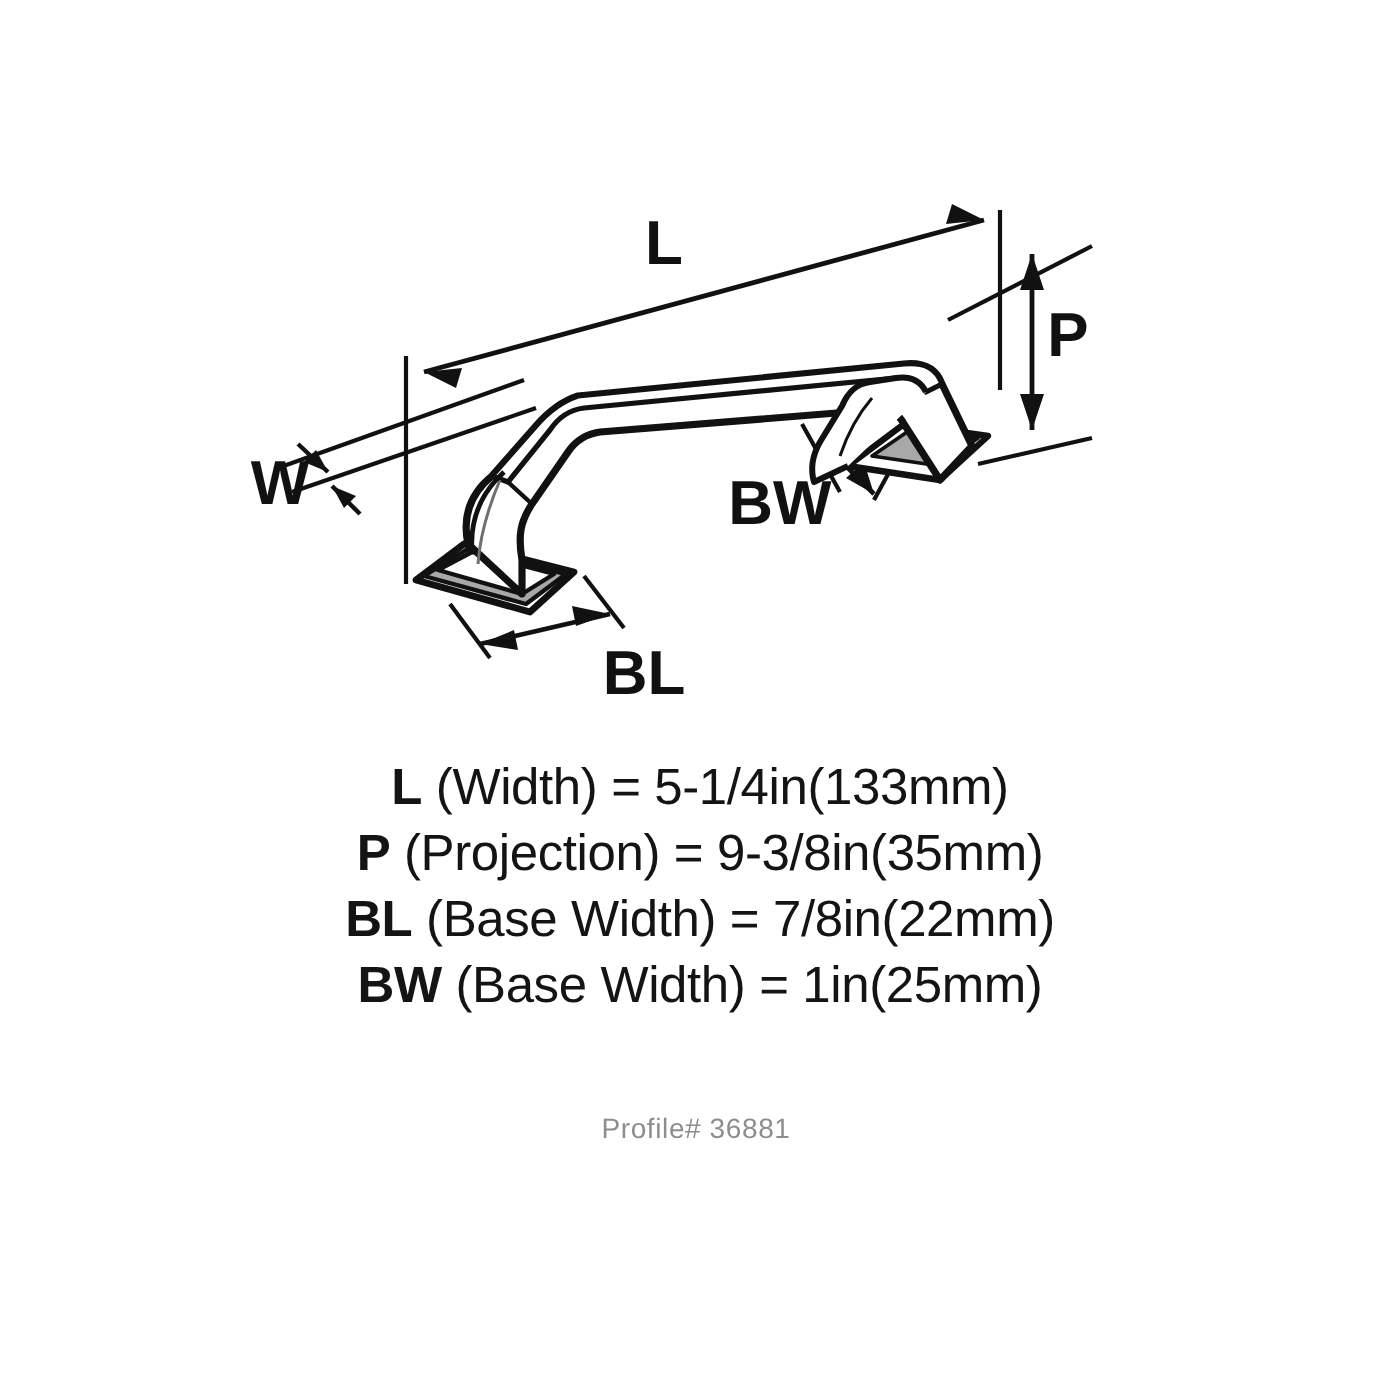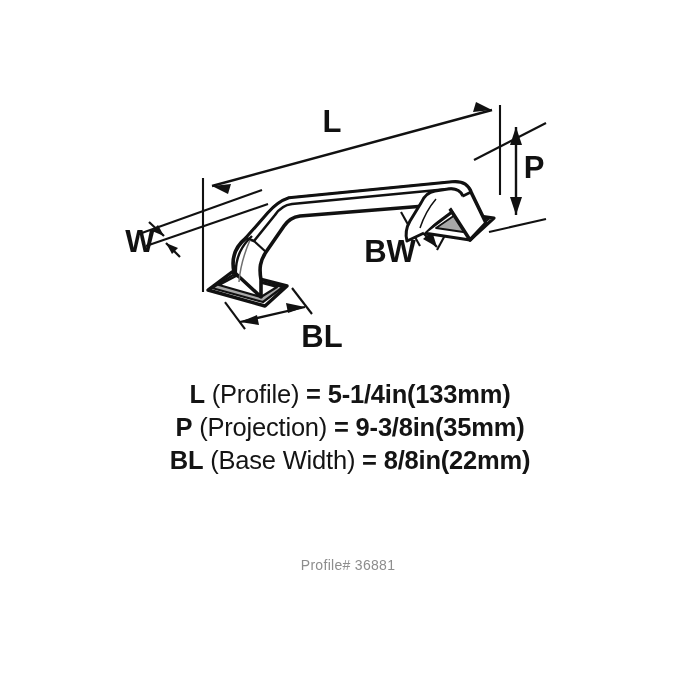--- a/index.html
+++ b/index.html
@@ -42,24 +42,24 @@
     white-space: nowrap;
     color: #141414;
   }
   .spec-line .code {
     font-weight: bold;
   }
   .spec-line .name {
     font-weight: normal;
   }
   .spec-line .eqval {
-    font-weight: bold;
+    font-weight: normal;
   }
   .spec-line .metric {
-    font-weight: bold;
+    font-weight: normal;
   }
   #profile-row {
     position: absolute;
     left: 0;
     top: 556px;
     width: 696px;
     text-align: center;
   }
   #profile-row .profile-text {
     font-size: 14px;
@@ -204,27 +204,30 @@
         <text class="dimlabel" x="140" y="252" text-anchor="middle">W</text>
         <text class="dimlabel" x="390" y="262" text-anchor="middle">BW</text>
         <text class="dimlabel" x="322" y="347" text-anchor="middle">BL</text>
       </g>
 
     </svg>
   </div>
 
   <div id="spec-list">
     <div class="spec-line">
-      <span class="code">L</span><span class="name"> (Profile)</span><span class="eqval"> = 5-1/4in</span><span class="metric">(133mm)</span>
+      <span class="code">L</span><span class="name"> (Width)</span><span class="eqval"> = 5-1/4in</span><span class="metric">(133mm)</span>
     </div>
     <div class="spec-line">
       <span class="code">P</span><span class="name"> (Projection)</span><span class="eqval"> = 9-3/8in</span><span class="metric">(35mm)</span>
     </div>
     <div class="spec-line">
-      <span class="code">BL</span><span class="name"> (Base Width)</span><span class="eqval"> = 8/8in</span><span class="metric">(22mm)</span>
+      <span class="code">BL</span><span class="name"> (Base Width)</span><span class="eqval"> = 7/8in</span><span class="metric">(22mm)</span>
+    </div>
+    <div class="spec-line">
+      <span class="code">BW</span><span class="name"> (Base Width)</span><span class="eqval"> = 1in</span><span class="metric">(25mm)</span>
     </div>
   </div>
 
   <div id="profile-row">
     <span class="profile-text">Profile# 36881</span>
   </div>
 
 </div>
 
 </body></html>

